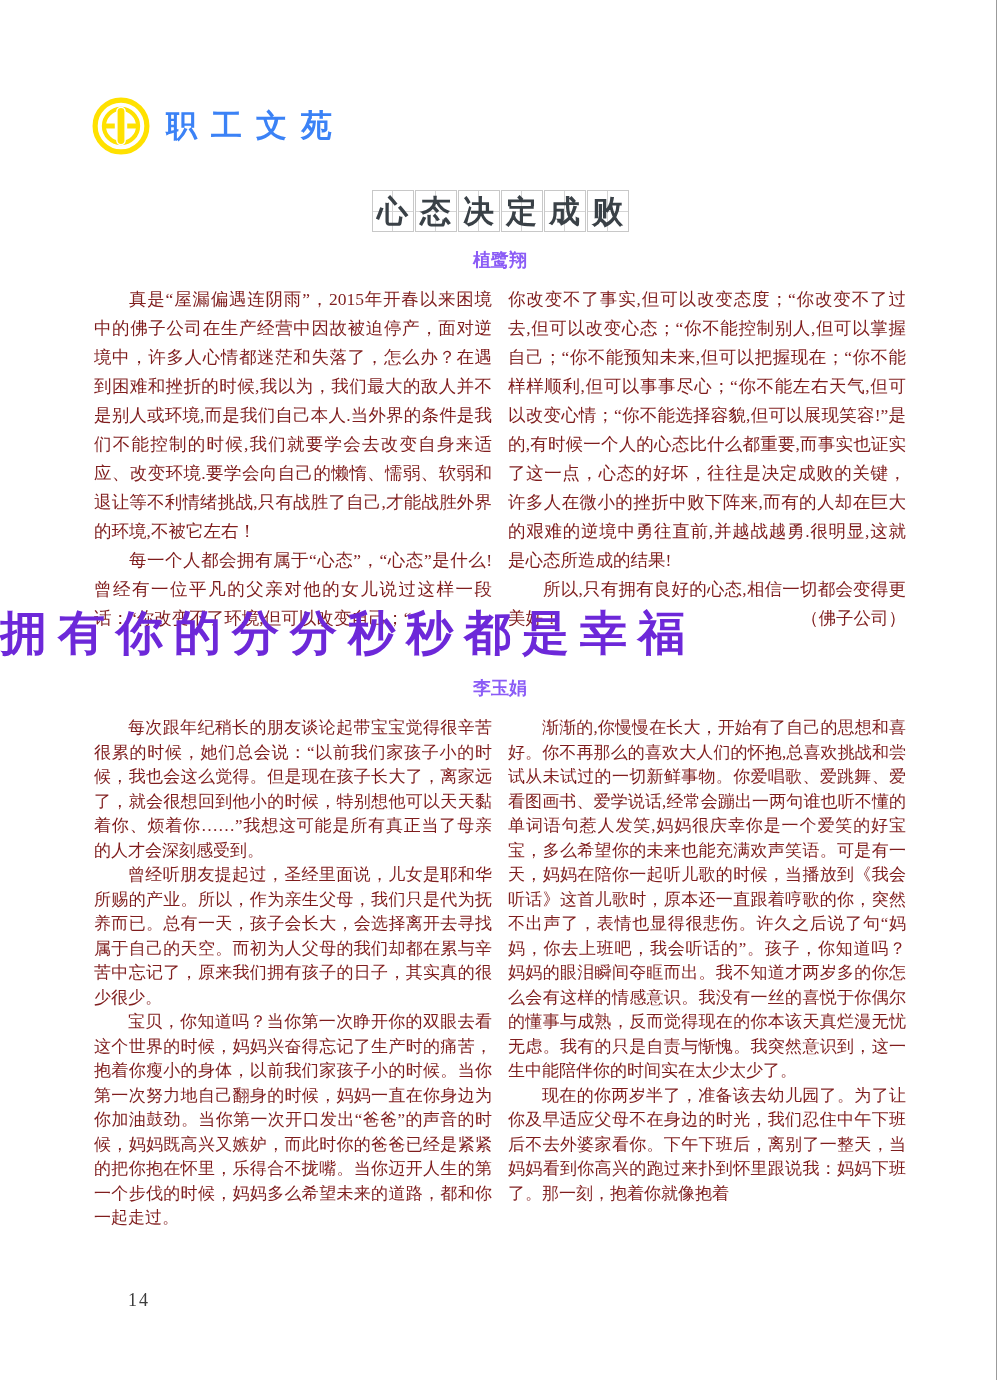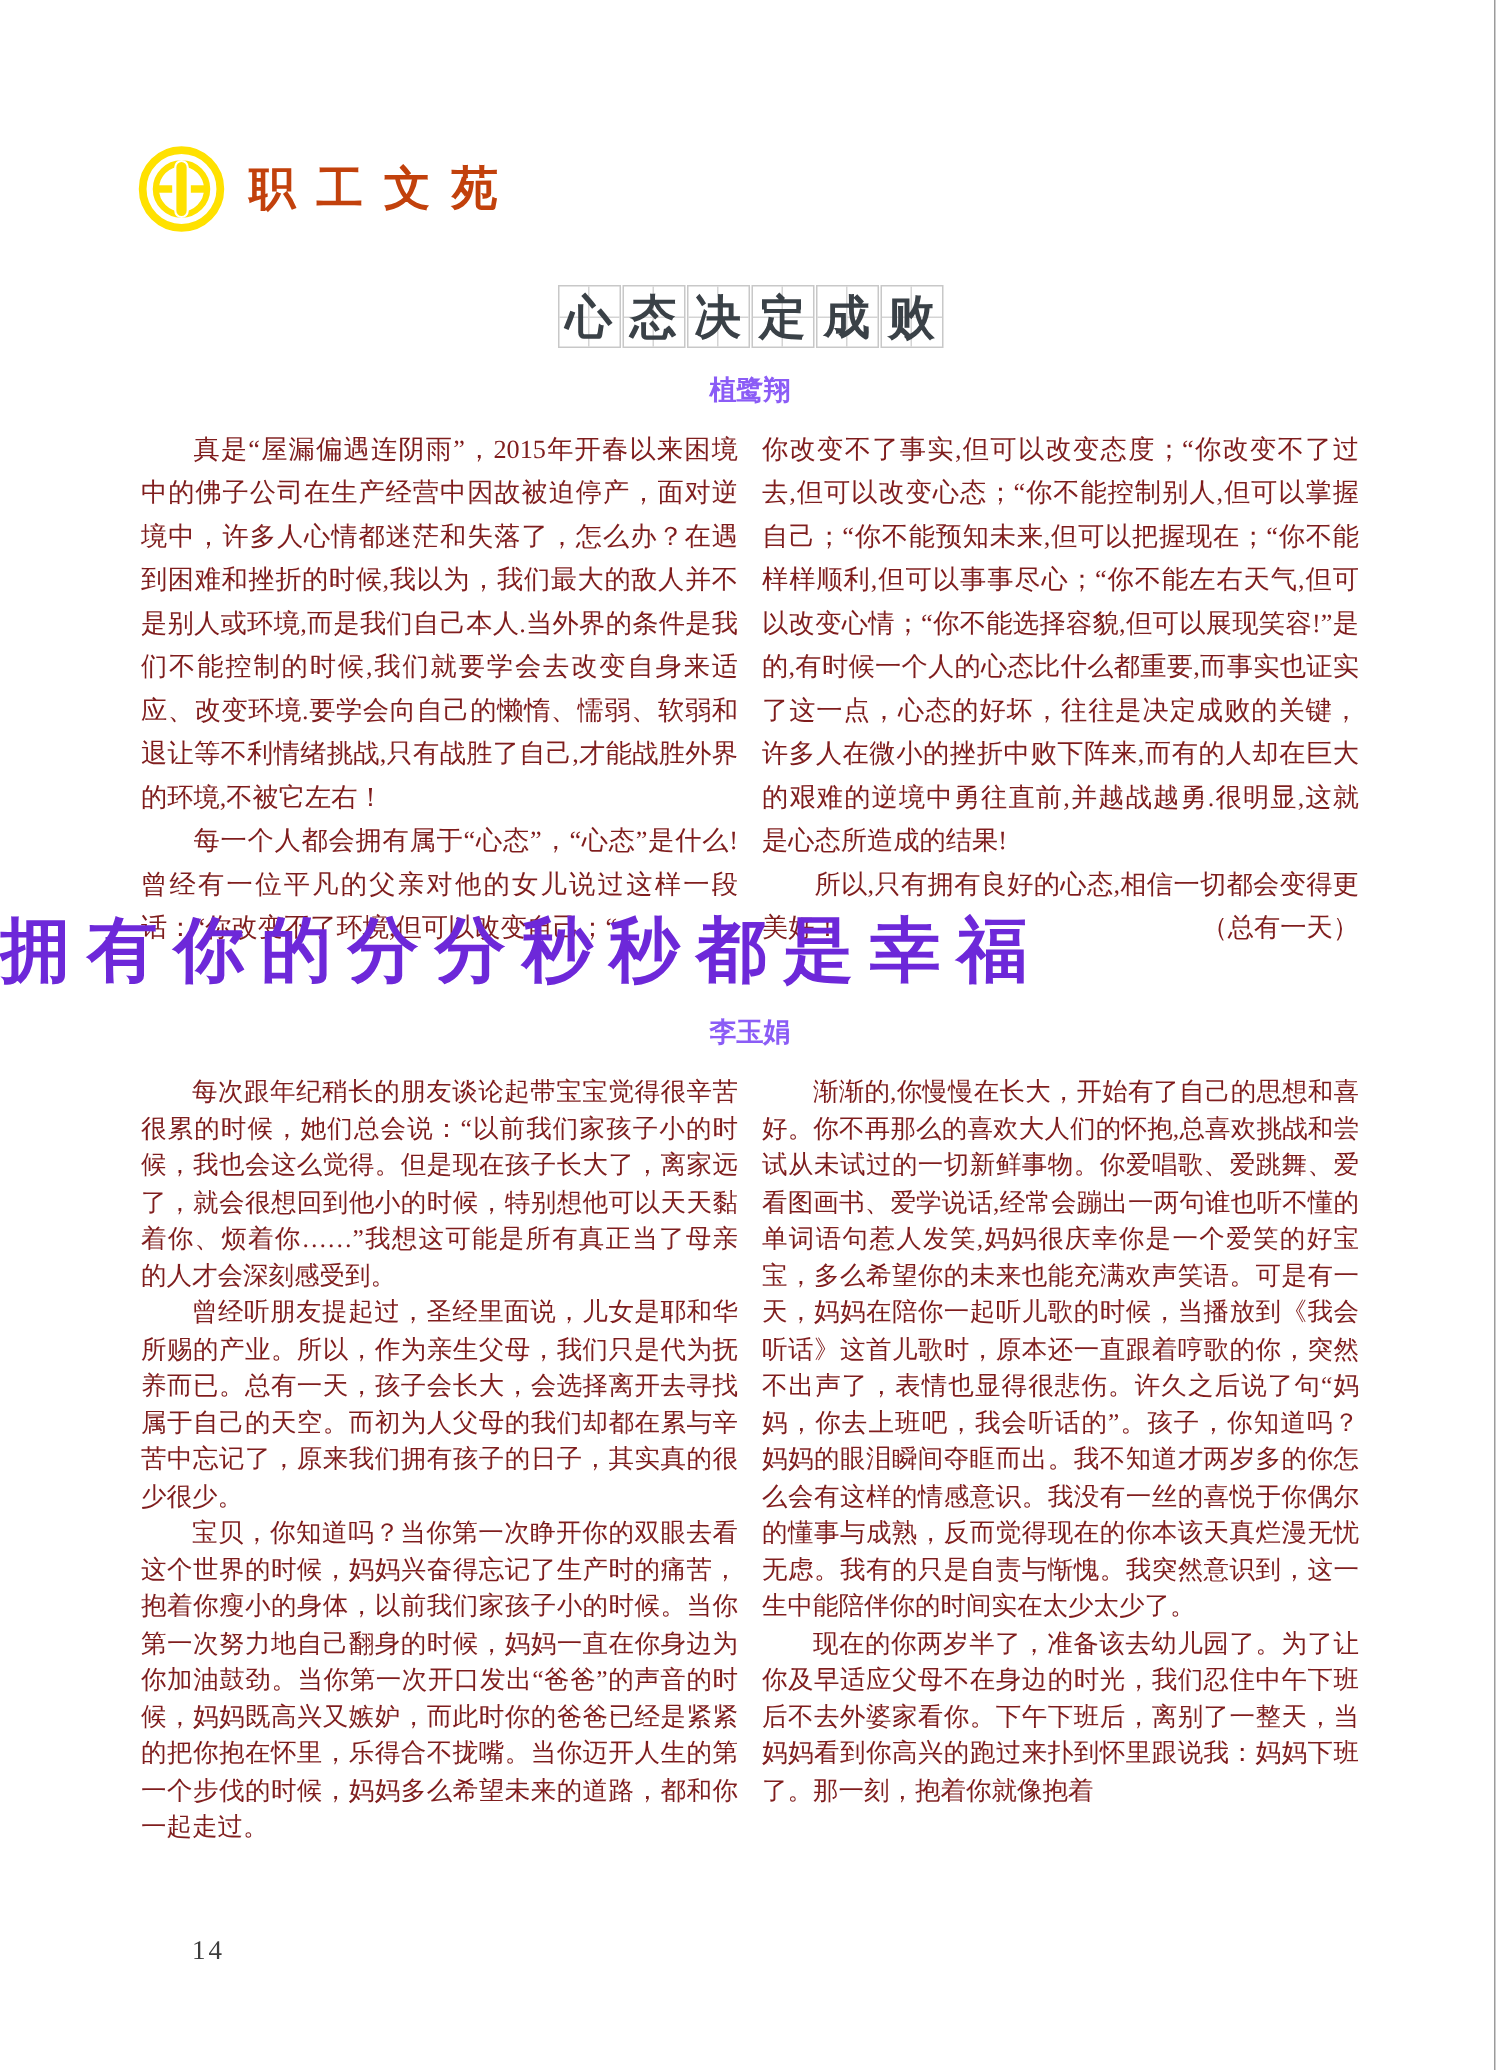--- a/index.html
+++ b/index.html
@@ -9,21 +9,21 @@
   }
   .edge-line {
     position:absolute; top:0; bottom:0; right:3px; width:1px; background:#9b9b9b;
   }
   .header {
     position:absolute; left:92px; top:96px; height:60px;
     display:flex; align-items:center; gap:16px;
   }
   .logo { display:block; width:58px; height:58px; }
   .section-title {
-    font-size:31px; font-weight:bold; color:#c2410c; letter-spacing:14px;
+    font-size:31px; font-weight:bold; color:#3b82f6; letter-spacing:14px;
     font-family:"Liberation Serif","DejaVu Serif",serif;
   }
   
   .t1-wrap { position:absolute; left:0; right:0; top:190px; text-align:center; }
   .t1-chars { display:inline-flex; gap:1px; }
   .t1-box {
     width:40px; height:40px; border:1px solid #c8c8c8;
     display:flex; align-items:center; justify-content:center;
     font-size:31px; font-weight:bold; color:#3a4147; line-height:1;
     background:
@@ -91,21 +91,21 @@
     </span>
   </div>
   <div class="author a1-author">植鹭翔</div>
 
   <div class="col a1-left">
     <p>真是“屋漏偏遇连阴雨”，2015年开春以来困境中的佛子公司在生产经营中因故被迫停产，面对逆境中，许多人心情都迷茫和失落了，怎么办？在遇到困难和挫折的时候,我以为，我们最大的敌人并不是别人或环境,而是我们自己本人.当外界的条件是我们不能控制的时候,我们就要学会去改变自身来适应、改变环境.要学会向自己的懒惰、懦弱、软弱和退让等不利情绪挑战,只有战胜了自己,才能战胜外界的环境,不被它左右！</p>
     <p>每一个人都会拥有属于“心态”，“心态”是什么!曾经有一位平凡的父亲对他的女儿说过这样一段话：“你改变不了环境,但可以改变自己；“</p>
   </div>
   <div class="col a1-right">
     <p class="no-indent">你改变不了事实,但可以改变态度；“你改变不了过去,但可以改变心态；“你不能控制别人,但可以掌握自己；“你不能预知未来,但可以把握现在；“你不能样样顺利,但可以事事尽心；“你不能左右天气,但可以改变心情；“你不能选择容貌,但可以展现笑容!”是的,有时候一个人的心态比什么都重要,而事实也证实了这一点，心态的好坏，往往是决定成败的关键，许多人在微小的挫折中败下阵来,而有的人却在巨大的艰难的逆境中勇往直前,并越战越勇.很明显,这就是心态所造成的结果!</p>
-    <p><span>所以,只有拥有良好的心态,相信一切都会变得更美好！</span><span class="attr">（总有一天）</span></p>
+    <p><span>所以,只有拥有良好的心态,相信一切都会变得更美好！</span><span class="attr">（佛子公司）</span></p>
   </div>
 
   <div class="t2">拥有你的分分秒秒都是幸福</div>
   <div class="author a2-author">李玉娟</div>
 
   <div class="col col2 a2-left">
     <p>每次跟年纪稍长的朋友谈论起带宝宝觉得很辛苦很累的时候，她们总会说：“以前我们家孩子小的时候，我也会这么觉得。但是现在孩子长大了，离家远了，就会很想回到他小的时候，特别想他可以天天黏着你、烦着你……”我想这可能是所有真正当了母亲的人才会深刻感受到。</p>
     <p>曾经听朋友提起过，圣经里面说，儿女是耶和华所赐的产业。所以，作为亲生父母，我们只是代为抚养而已。总有一天，孩子会长大，会选择离开去寻找属于自己的天空。而初为人父母的我们却都在累与辛苦中忘记了，原来我们拥有孩子的日子，其实真的很少很少。</p>
     <p>宝贝，你知道吗？当你第一次睁开你的双眼去看这个世界的时候，妈妈兴奋得忘记了生产时的痛苦，抱着你瘦小的身体，以前我们家孩子小的时候。当你第一次努力地自己翻身的时候，妈妈一直在你身边为你加油鼓劲。当你第一次开口发出“爸爸”的声音的时候，妈妈既高兴又嫉妒，而此时你的爸爸已经是紧紧的把你抱在怀里，乐得合不拢嘴。当你迈开人生的第一个步伐的时候，妈妈多么希望未来的道路，都和你一起走过。</p>
   </div>

